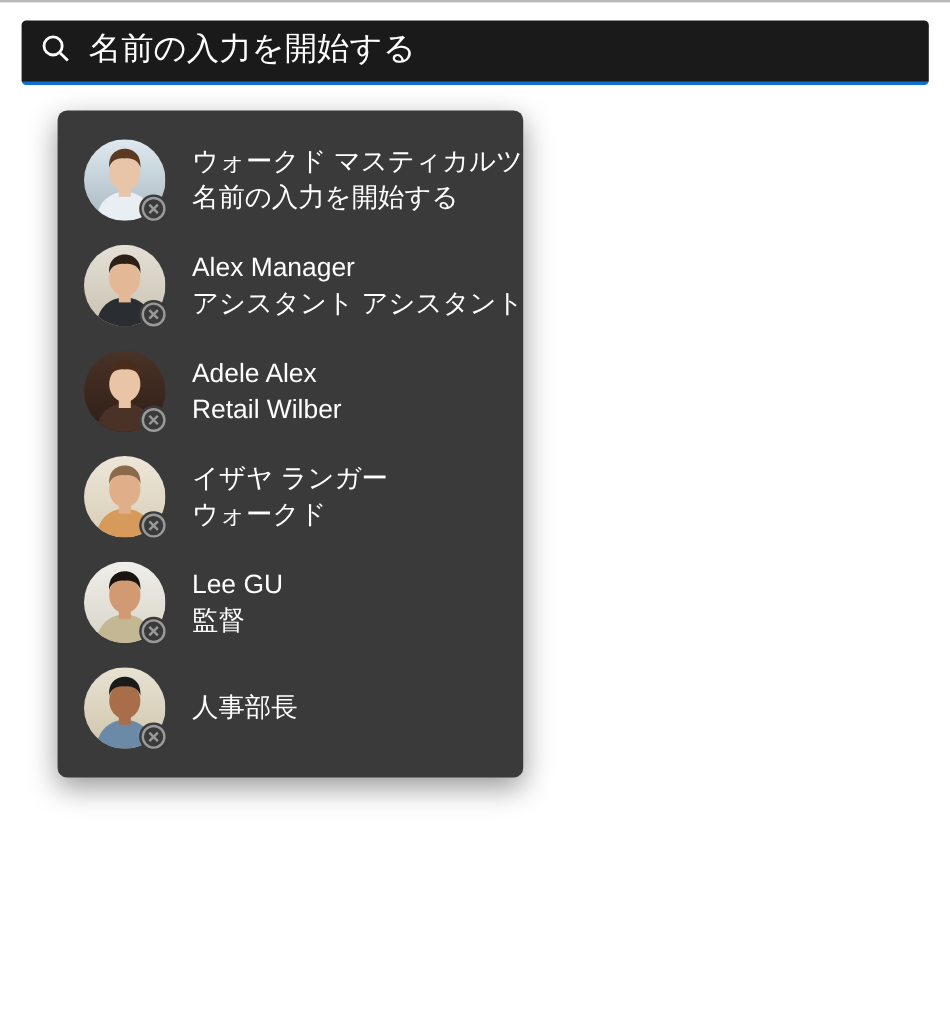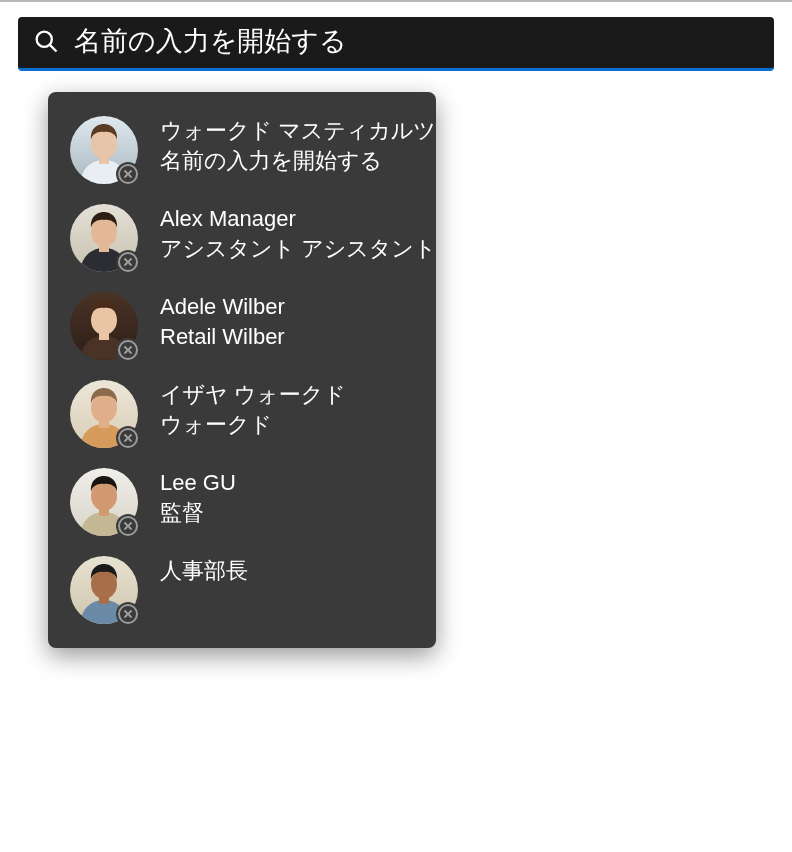--- a/index.html
+++ b/index.html
@@ -52,20 +52,21 @@
       left: 48px;
       top: 92px;
       width: 388px;
       background: #3a3a3a;
       border-radius: 8px;
       box-shadow: 0 8px 24px rgba(0,0,0,0.4);
       padding: 14px 0;
     }
     .person-item {
       display: flex;
+      align-items: center;
       padding: 10px 30px 10px 22px;
       cursor: pointer;
     }
     .avatar-wrap {
       position: relative;
       width: 68px;
       height: 68px;
       flex-shrink: 0;
     }
     .avatar {
@@ -217,21 +218,21 @@
             <rect x="29" y="38" width="10" height="10" fill="#e9c5a6"></rect>
             <ellipse cx="34" cy="28" rx="13" ry="15" fill="#e9c5a6"></ellipse>
             <path d="M21 24 C20 10 30 8 34 8 C40 8 48 12 47 24 C46 18 40 15 34 16 C28 15 22 18 21 24 Z" fill="#4a2c1a"></path>
           </svg>
         </div>
       <div class="presence-badge">
           <div class="ring"></div>
         </div>
     </div>
     <div class="person-text">
-      <div class="person-name">Adele Wilber</div>
+      <div class="person-name">Adele Alex</div>
       <div class="person-role">Retail Wilber</div>
     </div>
   </div>
 
   <div class="person-item">
     <div class="avatar-wrap">
       <div class="avatar">
           <svg viewBox="0 0 68 68">
             <defs>
               <linearGradient id="bg3" x1="0" y1="0" x2="0" y2="1">
@@ -244,21 +245,21 @@
             <rect x="29" y="38" width="10" height="10" fill="#e0ae88"></rect>
             <ellipse cx="34" cy="28" rx="13" ry="15" fill="#e0ae88"></ellipse>
             <path d="M21 24 C20 10 30 8 34 8 C40 8 48 12 47 24 C46 18 40 15 34 16 C28 15 22 18 21 24 Z" fill="#8a6a4a"></path>
           </svg>
         </div>
       <div class="presence-badge">
           <div class="ring"></div>
         </div>
     </div>
     <div class="person-text">
-      <div class="person-name">イザヤ ウォークド</div>
+      <div class="person-name">イザヤ ランガー</div>
       <div class="person-role">ウォークド</div>
     </div>
   </div>
 
   <div class="person-item">
     <div class="avatar-wrap">
       <div class="avatar">
           <svg viewBox="0 0 68 68">
             <defs>
               <linearGradient id="bg4" x1="0" y1="0" x2="0" y2="1">

